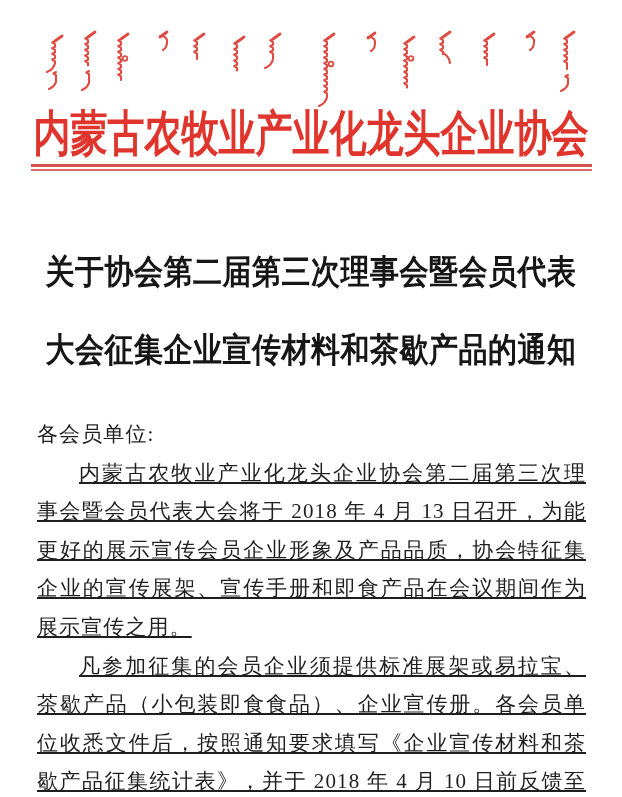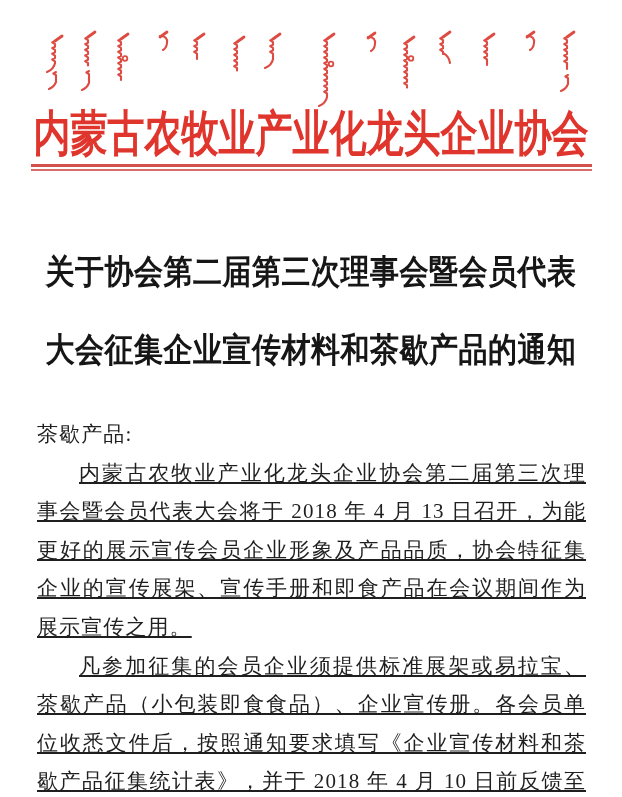--- a/index.html
+++ b/index.html
@@ -101,18 +101,18 @@
     <div class="gap"></div>
     <div class="thin"></div>
   </div>
 
   <h1 class="doc-title">
     <span class="t-line">关于协会第二届第三次理事会暨会员代表</span>
     <span class="t-line">大会征集企业宣传材料和茶歇产品的通知</span>
   </h1>
 
   <div class="body-text">
-    <p class="salutation">茶歇产品:</p>
+    <p class="salutation">各会员单位:</p>
     <p class="para">内蒙古农牧业产业化龙头企业协会第二届第三次理事会暨会员代表大会将于 2018 年 4 月 13 日召开，为能更好的展示宣传会员企业形象及产品品质，协会特征集企业的宣传展架、宣传手册和即食产品在会议期间作为展示宣传之用。</p>
     <p class="para">凡参加征集的会员企业须提供标准展架或易拉宝、茶歇产品（小包装即食食品）、企业宣传册。各会员单位收悉文件后，按照通知要求填写《企业宣传材料和茶歇产品征集统计表》，并于 2018 年 4 月 10 日前反馈至协会指定邮箱：190282895@qq.com。</p>
   </div>
 
 </div>
 
 </body></html>

